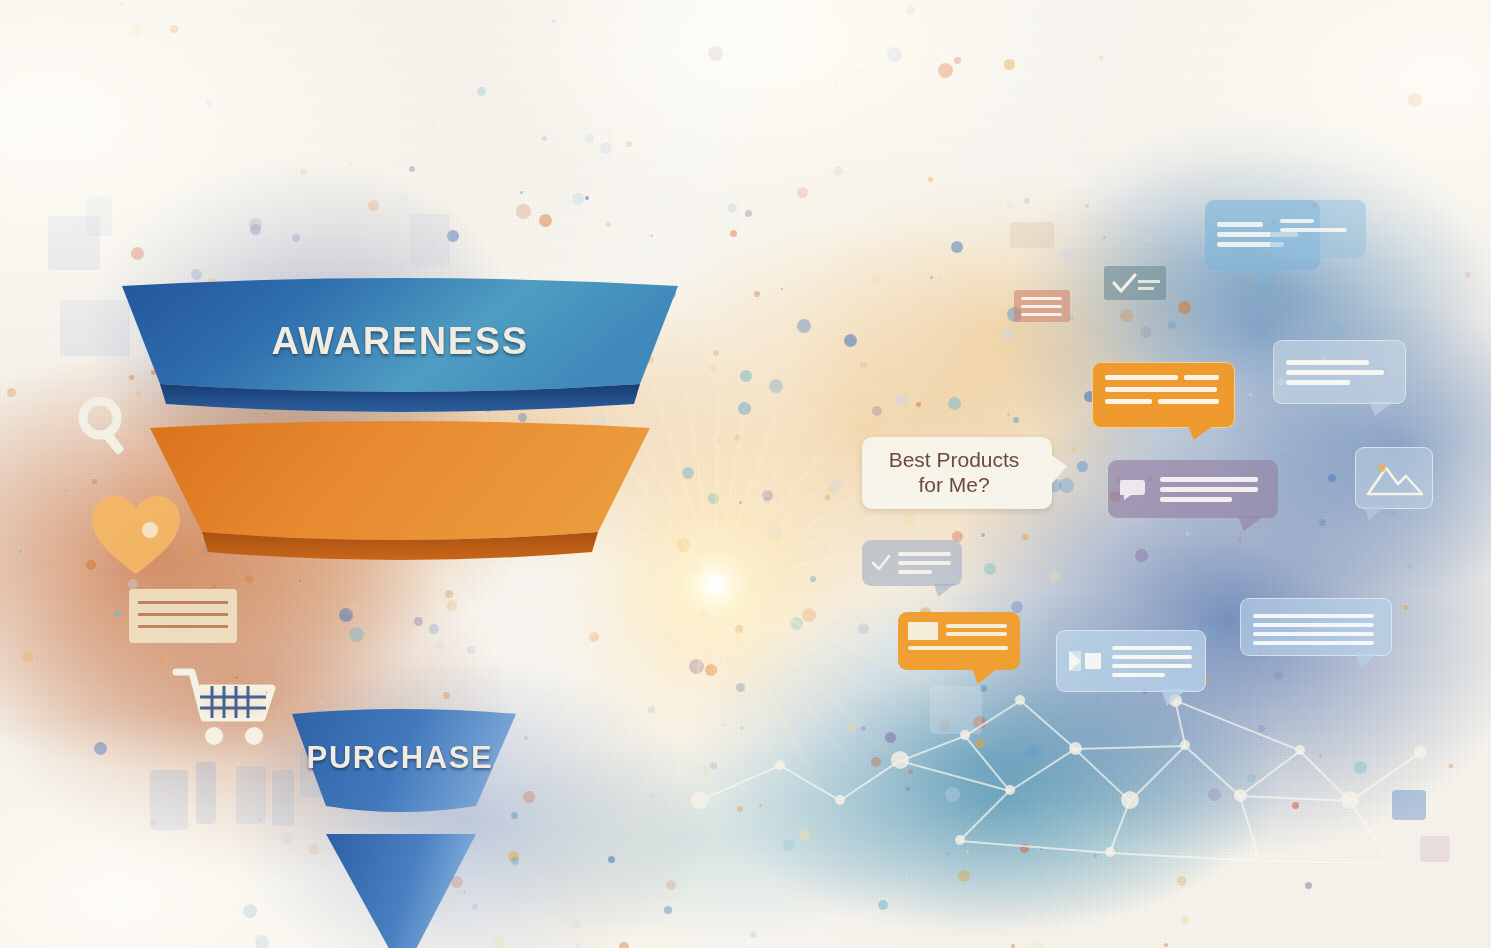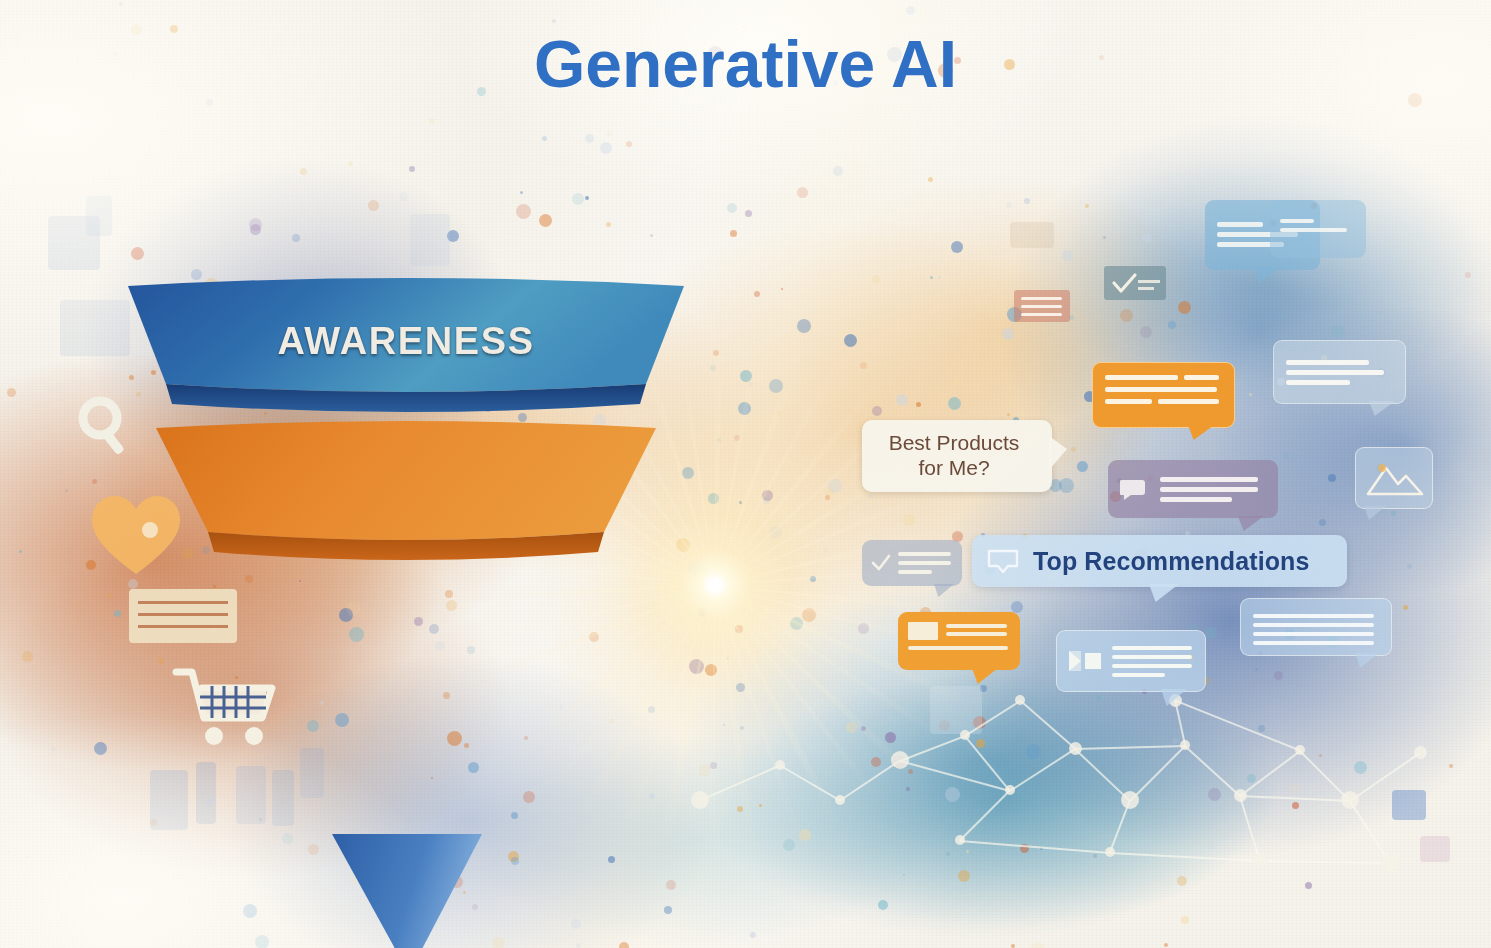--- a/index.html
+++ b/index.html
@@ -86,21 +86,21 @@
   .title-wrap {
     position:absolute; left:0; right:0; top:22px; text-align:center; z-index:40;
   }
   .title-line1 { font-size:53px; line-height:60px; letter-spacing:-.2px; white-space:nowrap; }
   .title-line2 { font-size:66px; line-height:76px; margin-top:4px; white-space:nowrap; }
   .t-thin   { color:#2d3d66; font-weight:400; }
   .t-bold   { color:#1f3163; font-weight:700; }
   .t-accent { color:#2f6fc4; font-weight:700; text-shadow:0 1px 1px rgba(255,255,255,.5); }
 
   
-  #funnel { position:absolute; left:126px; top:278px; width:560px; height:600px; z-index:30; }
+  #funnel { position:absolute; left:120px; top:278px; width:560px; height:600px; z-index:30; }
   .band { position:absolute; left:0; width:100%; }
   .band .lbl {
     position:absolute; left:0; right:0; text-align:center;
     color:#f2 efe8; color:#f0ece3; font-weight:700; letter-spacing:1.6px;
     text-shadow:0 2px 3px rgba(0,0,0,.40), 0 0 1px rgba(0,0,0,.3);
     pointer-events:none;
   }
 
   
   .bubble { position:absolute; border-radius:9px; }
@@ -557,23 +557,20 @@
       <div class="node" style="left:1015px;top:695px;width:10px;height:10px"></div>
       <div class="node" style="left:1168.5px;top:693.5px;width:13px;height:13px"></div>
     </div>
 
   <div class="burst"></div>
   <div class="burst-rays"></div>
 
   <div class="bg-layer vignette-white"></div>
 
   <div class="title-wrap">
-    <div class="title-line2">
-      <span class="t-accent">Generative AI</span>
-    </div>
   </div>
 
   <div class="flat-icon" style="left:72px; top:392px; width:66px; height:70px;">
     <svg viewBox="0 0 66 70" width="66" height="70">
       <circle cx="28" cy="26" r="17" fill="none" stroke="#f2efe4" stroke-width="9"></circle>
       <rect x="36" y="38" width="9.5" height="26" rx="4" fill="#f2efe4" transform="rotate(-38 40 50)"></rect>
     </svg>
   </div>
 
   <div class="flat-icon" style="left:88px; top:492px; width:96px; height:86px;">
@@ -643,20 +640,33 @@
             <stop offset="0%" stop-color="#a8510f"></stop>
               <stop offset="100%" stop-color="#c9661a"></stop>
           </linearGradient>
         </defs>
         <path d="M30 8 Q280 -6 530 8 L478 112 Q280 128 82 112 Z" fill="url(#gC)"></path>
         <path d="M82 112 Q280 128 478 112 L472 132 Q280 148 88 132 Z" fill="url(#gCs)"></path>
       </svg>
     </div>
 
 
+    <div class="band" style="top:430px; height:120px;">
+      <svg viewBox="0 0 560 120" width="560" height="120" preserveAspectRatio="none" style="display:block">
+        <defs>
+          <linearGradient id="gP" x1="0" y1="0" x2="1" y2="0.2">
+            <stop offset="0%" stop-color="#2f62a7"></stop>
+            <stop offset="55%" stop-color="#4279bd"></stop>
+            <stop offset="100%" stop-color="#7ba6d6"></stop>
+          </linearGradient>
+        </defs>
+        <path d="M172 6 Q280 -4 396 6 L356 98 Q280 110 206 98 Z" fill="url(#gP)"></path>
+      </svg>
+      <div class="lbl" style="top:32px; font-size:31px;">PURCHASE</div>
+    </div>
 
     <div class="band" style="top:556px; height:150px;">
       <svg viewBox="0 0 560 150" width="560" height="150" preserveAspectRatio="none" style="display:block">
         <defs>
           <linearGradient id="gT" x1="0" y1="0" x2="1" y2="0.3">
             <stop offset="0%" stop-color="#2d5fa6"></stop>
             <stop offset="60%" stop-color="#4a80c2"></stop>
             <stop offset="100%" stop-color="#86b0dc"></stop>
           </linearGradient>
         </defs>
@@ -703,21 +713,21 @@
 
   <div class="bubble" style="left:1273px; top:340px; width:133px; height:64px; background:rgba(200,215,228,.60); border:1.5px solid rgba(250,250,245,.5);">
     <div style="padding:14px 12px 0 12px;">
       <div class="bub-line" style="width:78%; background:rgba(252,250,244,.92)"></div>
       <div class="bub-line" style="width:92%; background:rgba(252,250,244,.92)"></div>
       <div class="bub-line" style="width:60%; background:rgba(252,250,244,.92)"></div>
     </div>
     <div class="tail-br" style="background:rgba(200,215,228,.60); right:10px; bottom:-13px; width:26px; height:15px;"></div>
   </div>
 
-  <div class="bub-text" style="left:862px; top:420px; width:190px; height:72px;
+  <div class="bub-text" style="left:862px; top:437px; width:190px; height:72px;
               background:rgba(247,244,236,.94); box-shadow:0 2px 6px rgba(80,60,40,.18);">
     <div style="width:100%; text-align:center; line-height:1.18; padding-right:6px;">
       <div style="font-size:21px; color:#6b4a3a; font-weight:400;">Best Products</div>
       <div style="font-size:21px; color:#6b4a3a; font-weight:400;">for Me?</div>
     </div>
     <div class="tail-r" style="background:rgba(247,244,236,.94); right:-15px; top:16px; width:18px; height:34px;"></div>
   </div>
 
   <div class="bubble" style="left:1108px; top:460px; width:170px; height:58px; background:rgba(150,134,168,.72);">
     <div style="display:flex; align-items:center; height:100%; padding:0 12px; gap:10px;">
@@ -748,28 +758,20 @@
       </svg>
       <div style="flex:1">
         <div class="bub-line" style="width:96%; height:4px; background:#f4f1e7"></div>
         <div class="bub-line" style="width:96%; height:4px; background:#f4f1e7"></div>
         <div class="bub-line" style="width:62%; height:4px; background:#f4f1e7"></div>
       </div>
     </div>
     <div class="tail-br" style="background:rgba(160,175,198,.60); right:8px; bottom:-11px; width:20px; height:13px;"></div>
   </div>
 
-  <div class="bub-text" style="left:972px; top:535px; width:375px; height:52px;
-              background:rgba(203,224,243,.88); box-shadow:0 2px 7px rgba(40,70,120,.16);">
-    <svg viewBox="0 0 34 30" width="34" height="30" style="margin-left:14px; flex:none">
-      <path d="M3 5 h28 v15 h-9 l-5 6 l-5 -6 h-9 z" fill="none" stroke="#f3f6fa" stroke-width="2.4" stroke-linejoin="round"></path>
-    </svg>
-    <span style="font-size:25px; color:#22437e; font-weight:600; margin-left:13px; letter-spacing:.1px;">Top Recommendations</span>
-    <div class="tail-br" style="background:rgba(203,224,243,.88); right:168px; bottom:-15px; width:30px; height:18px;"></div>
-  </div>
 
   <div class="bubble" style="left:898px; top:612px; width:122px; height:58px; background:#f0a033;">
     <div style="display:flex; padding:10px 10px 0 10px; gap:8px;">
       <div style="width:30px; height:18px; background:#f7eeda; border-radius:1px;"></div>
       <div style="flex:1">
         <div class="bub-line" style="width:96%; height:4px; margin:2px 0; background:#f7eeda"></div>
         <div class="bub-line" style="width:96%; height:4px; margin:4px 0; background:#f7eeda"></div>
       </div>
     </div>
     <div class="bub-line" style="width:82%; height:4px; margin-left:10px; margin-top:6px; background:#f7eeda"></div>

